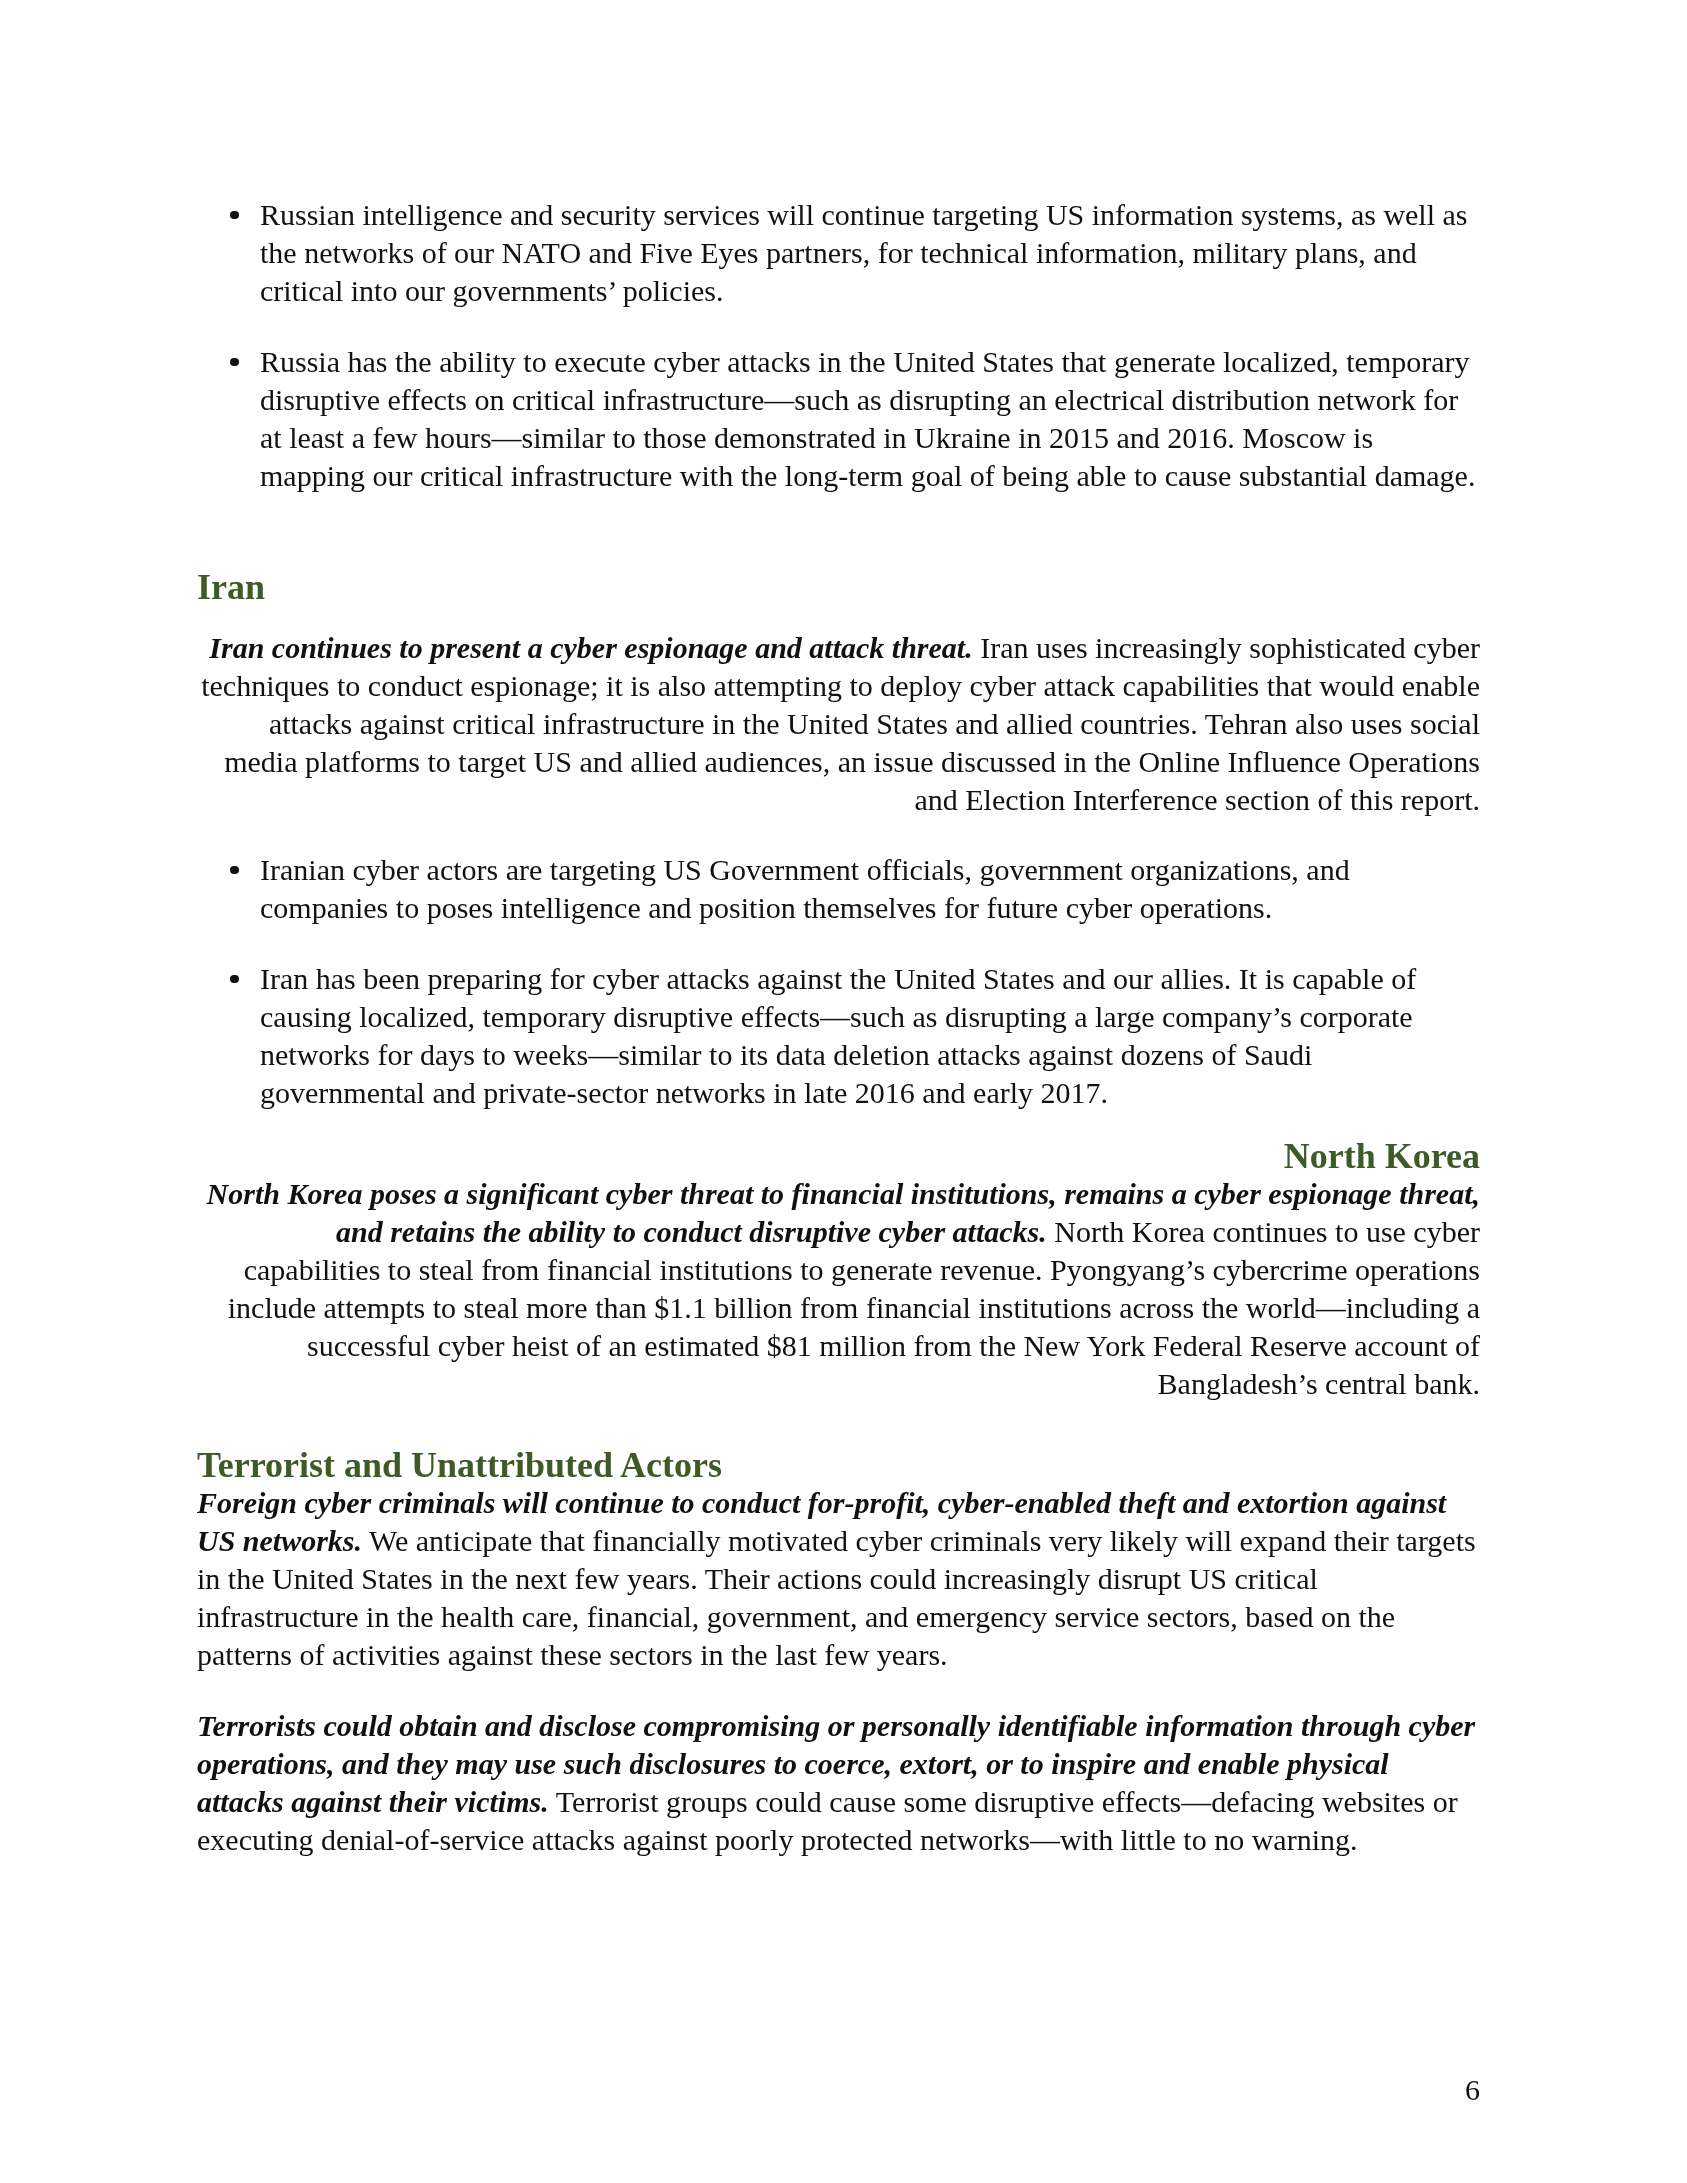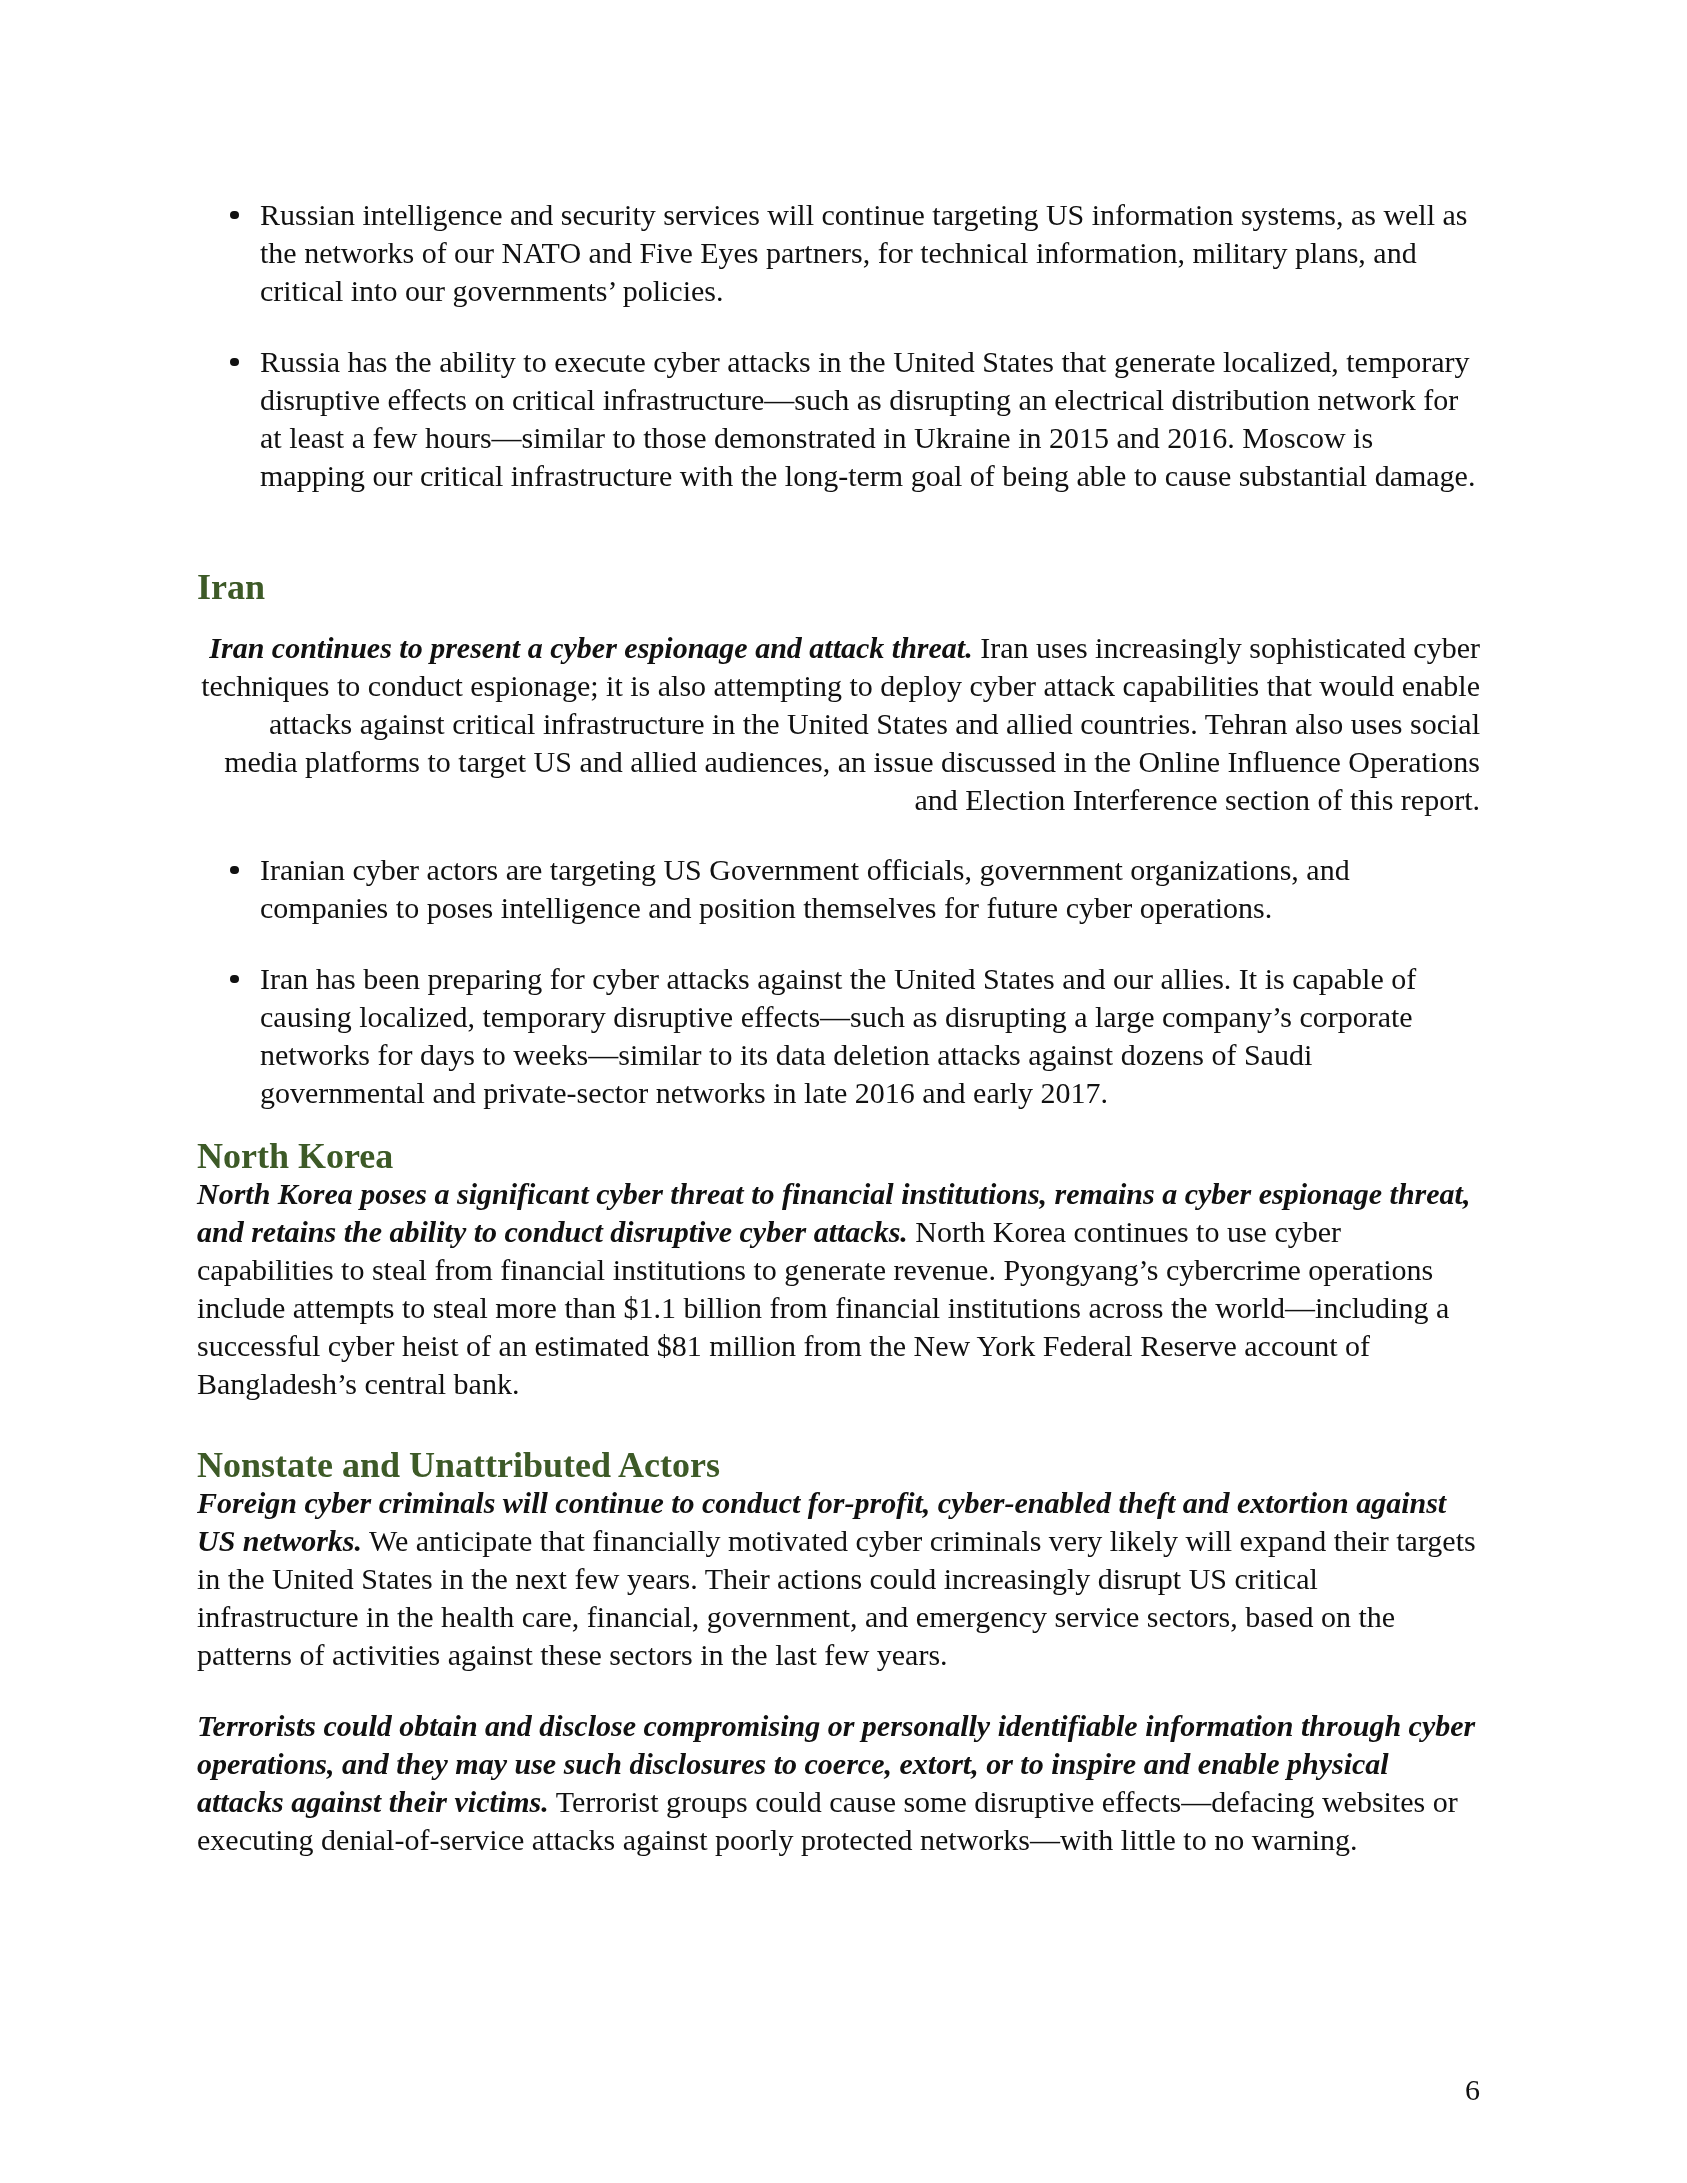--- a/index.html
+++ b/index.html
@@ -53,29 +53,29 @@
         <span class="bullet-dot"></span>
         <span>Iranian cyber actors are targeting US Government officials, government organizations, and companies to poses intelligence and position themselves for future cyber operations.</span>
       </li>
       <li class="bullet-item">
         <span class="bullet-dot"></span>
         <span>Iran has been preparing for cyber attacks against the United States and our allies.  It is capable of causing localized, temporary disruptive effects—such as disrupting a large company’s corporate networks for days to weeks—similar to its data deletion attacks against dozens of Saudi governmental and private-sector networks in late 2016 and early 2017.</span>
       </li>
     </ul>
   </div>
 
-  <div class="col" style="top: 1137px;">
+  <div class="col" style="top: 1137px; text-align: right;">
     <h2 class="heading">North Korea</h2>
     <p style="margin-top: 0px;">
       <span class="lead">North Korea poses a significant cyber threat to financial institutions, remains a cyber espionage threat, and retains the ability to conduct disruptive cyber attacks.</span><span>  North Korea continues to use cyber capabilities to steal from financial institutions to generate revenue.  Pyongyang’s cybercrime operations include attempts to steal more than $1.1 billion from financial institutions across the world—including a successful cyber heist of an estimated $81 million from the New York Federal Reserve account of Bangladesh’s central bank.</span>
     </p>
   </div>
 
   <div class="col" style="top: 1446px;">
-    <h2 class="heading">Nonstate and Unattributed Actors</h2>
+    <h2 class="heading">Terrorist and Unattributed Actors</h2>
     <p>
       <span class="lead">Foreign cyber criminals will continue to conduct for-profit, cyber-enabled theft and extortion against US networks.</span><span>  We anticipate that financially motivated cyber criminals very likely will expand their targets in the United States in the next few years.  Their actions could increasingly disrupt US critical infrastructure in the health care, financial, government, and emergency service sectors, based on the patterns of activities against these sectors in the last few years.</span>
     </p>
     <p style="margin-top: 33px;">
       <span class="lead">Terrorists could obtain and disclose compromising or personally identifiable information through cyber operations, and they may use such disclosures to coerce, extort, or to inspire and enable physical attacks against their victims.</span><span>  Terrorist groups could cause some disruptive effects—defacing websites or executing denial-of-service attacks against poorly protected networks—with little to no warning.</span>
     </p>
   </div>
 
   <div class="page-number">6</div>
 </div>

